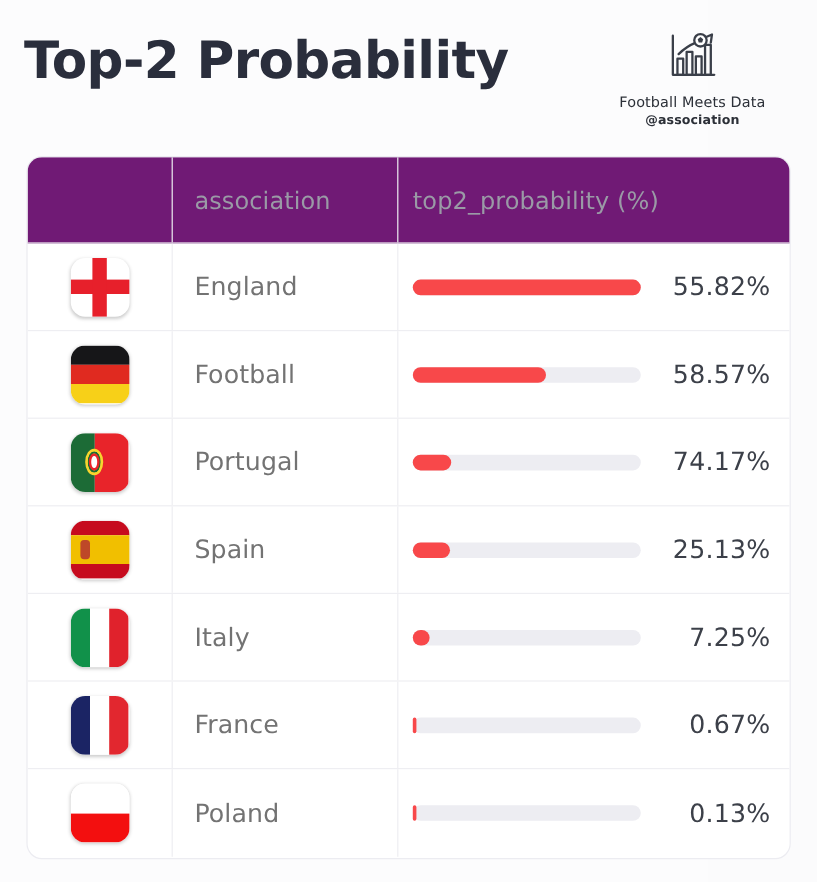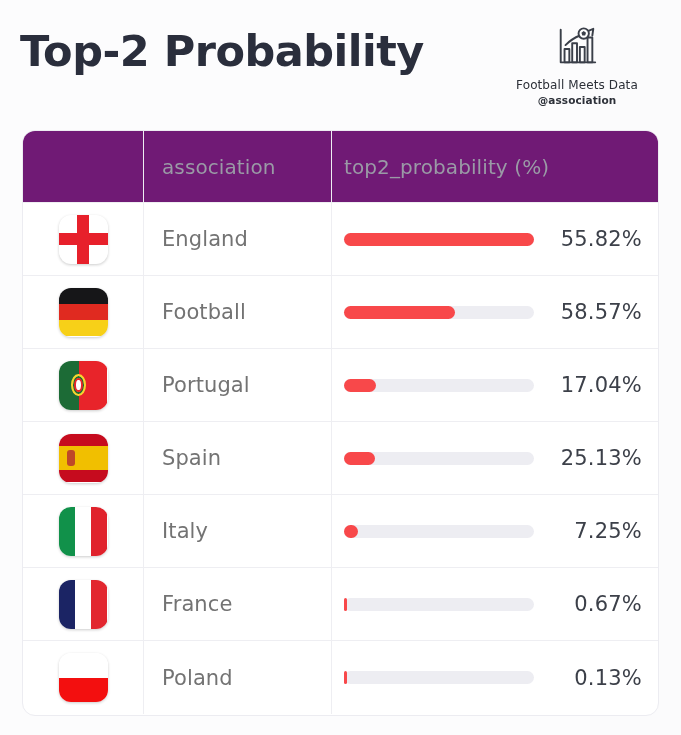--- a/index.html
+++ b/index.html
@@ -246,21 +246,21 @@
         </div>
       </div>
       <div class="c-assoc">
         <span class="assoc-txt">Portugal</span>
       </div>
       <div class="c-prob">
         <div class="bar-wrap">
           <div class="bar-track" style="background: rgb(237, 237, 242);"></div>
           <div class="bar-fill" style="width: 32.376px; background: rgb(248, 72, 74);"></div>
         </div>
-        <span class="pct">17.04%</span>
+        <span class="pct">74.17%</span>
       </div>
     </div>
 
     <div class="row">
       <div class="c-flag">
         <div class="flag fg-spa">
           <div class="f-stripe s1"></div>
             <div class="f-stripe s2"></div>
             <div class="f-stripe s3"></div>
           <div class="coa"></div>

